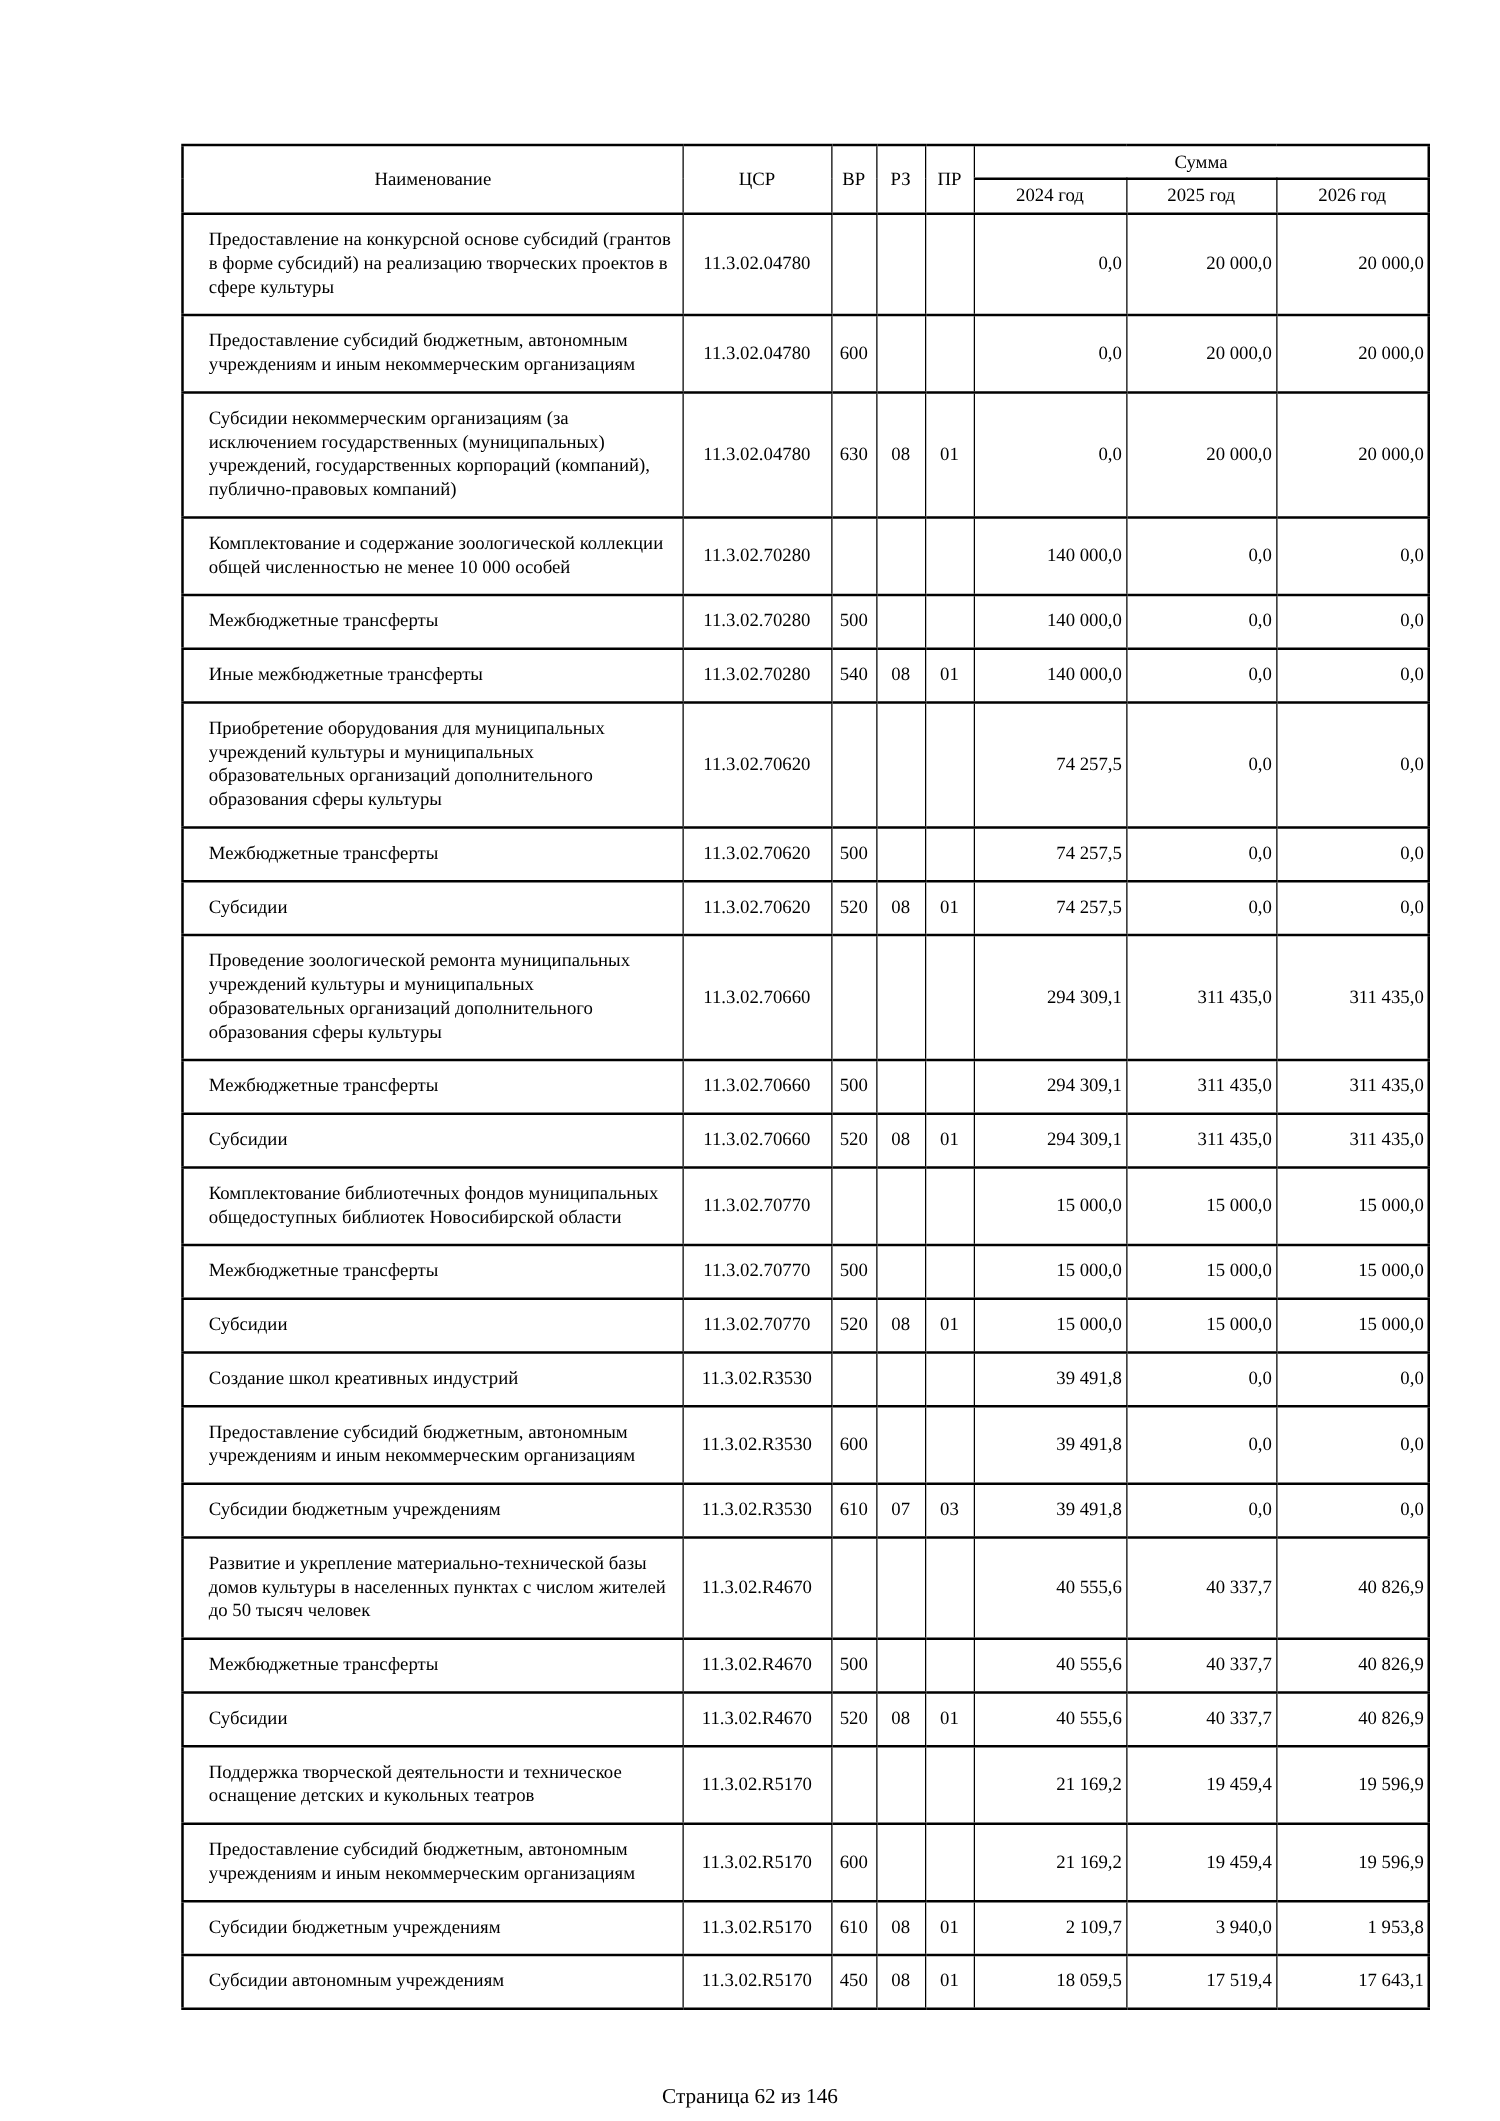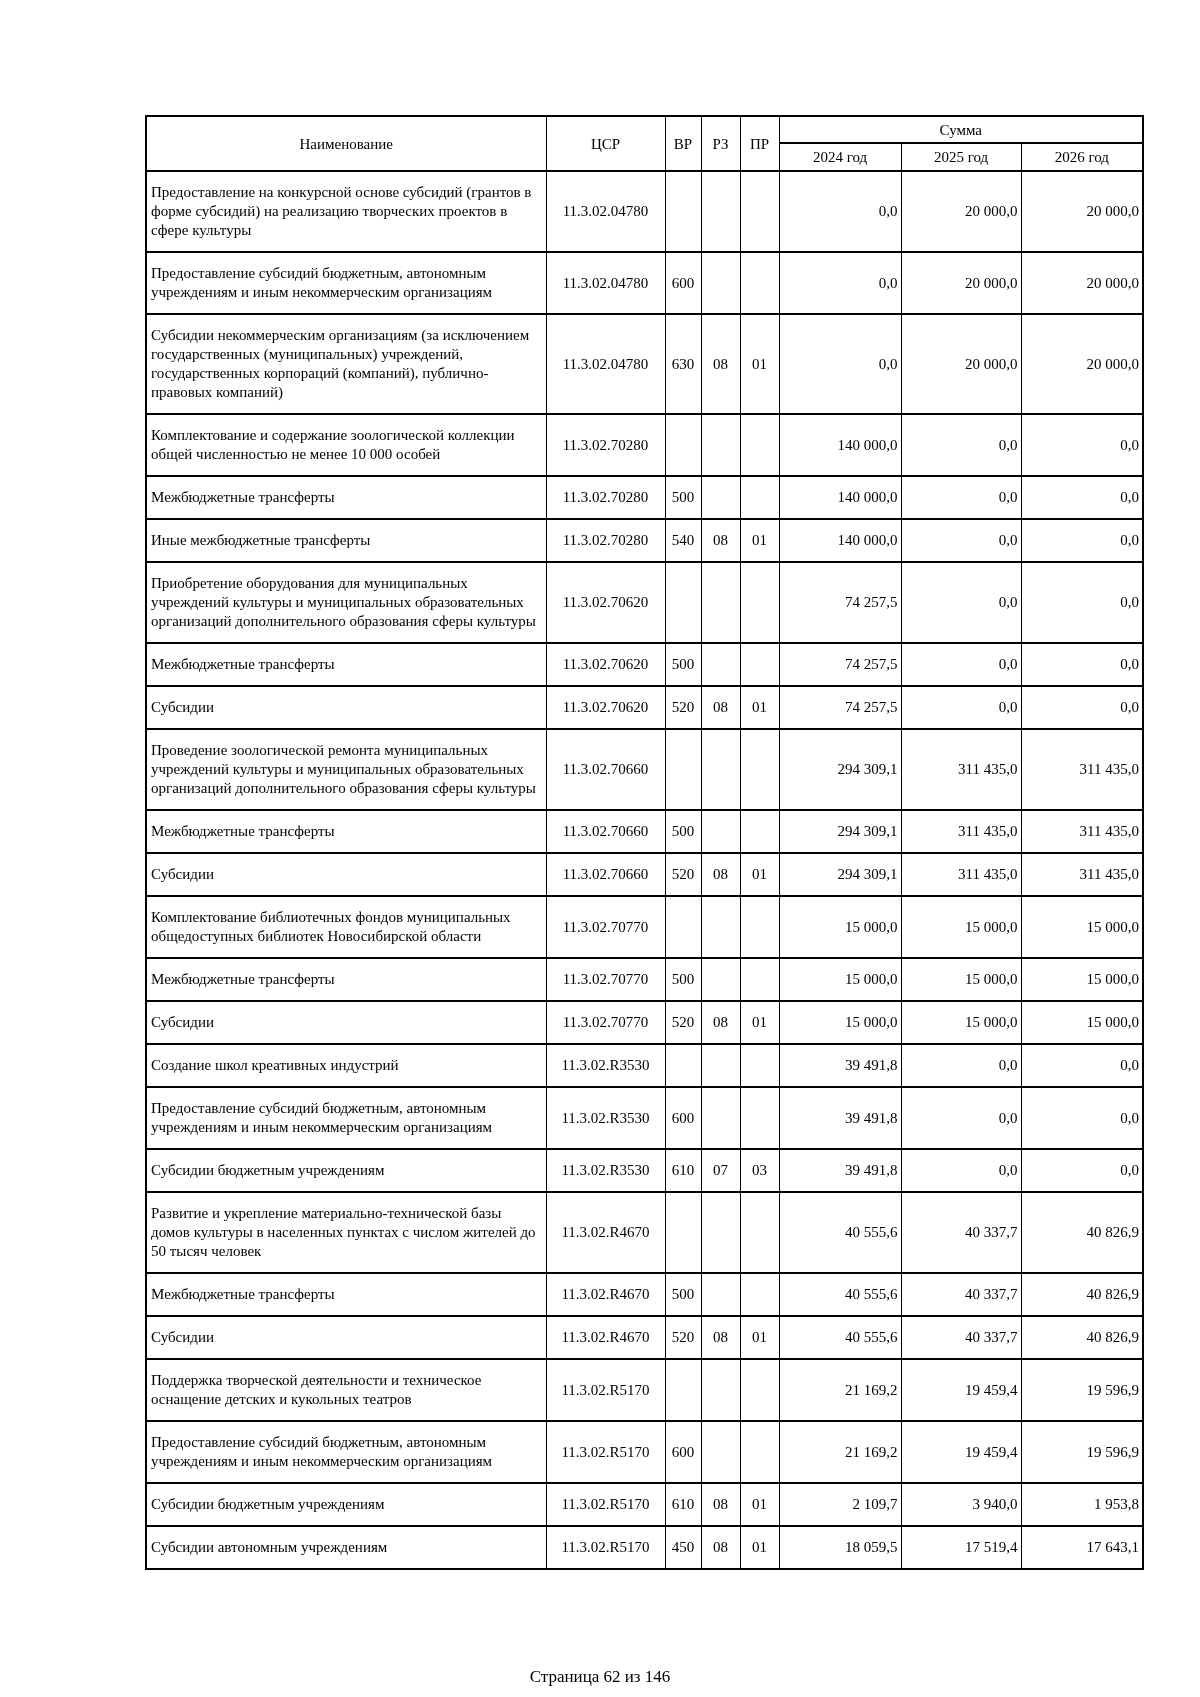--- a/index.html
+++ b/index.html
@@ -41,21 +41,21 @@
     margin-top: 47px;
   }
   .budget-table thead tr.sum-row th { height: 27px; }
   .budget-table thead tr.year-row th { height: 28px; }
   .budget-table tbody td {
     padding: 11px 3px;
     line-height: 19px;
   }
   .budget-table td.col-name {
     text-align: left;
-    padding-left: 4px;
+    padding-left: 20px;
     padding-right: 6px;
   }
   .budget-table td.col-csr,
   .budget-table td.col-vr,
   .budget-table td.col-rz,
   .budget-table td.col-pr {
     text-align: center;
     padding-left: 1px;
     padding-right: 1px;
   }

